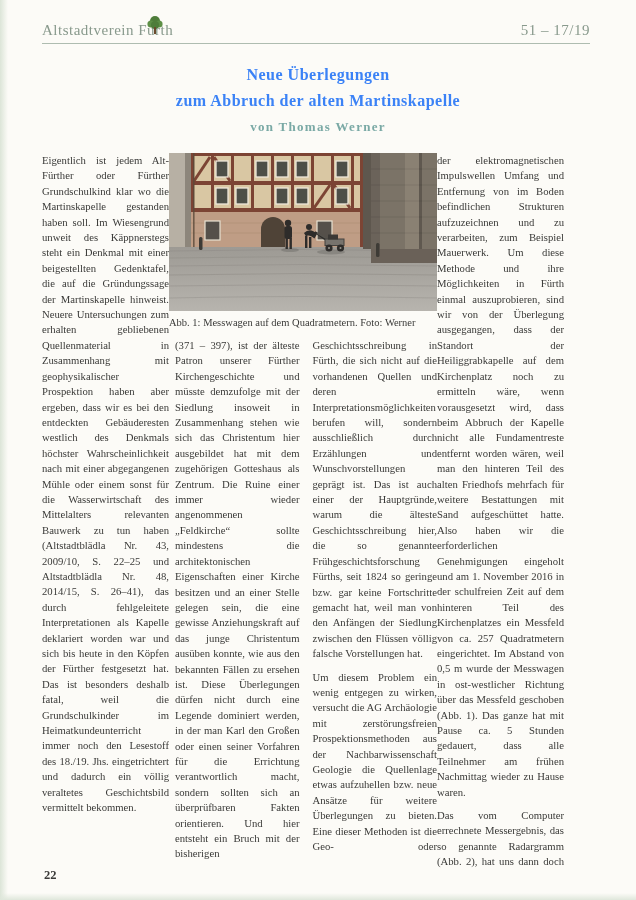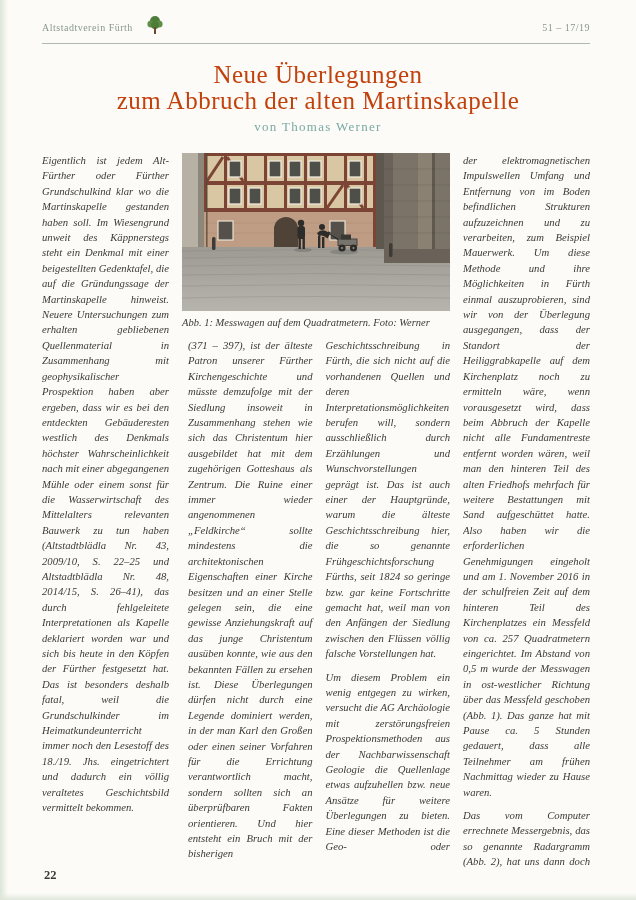--- a/index.html
+++ b/index.html
@@ -11,32 +11,32 @@
   }
   .edge-left {
     position:absolute; left:0; top:0; width:8px; height:100%;
     background:linear-gradient(90deg,#dce5d8,rgba(252,251,247,0));
   }
   .edge-bottom {
     position:absolute; left:0; bottom:0; width:100%; height:7px;
     background:linear-gradient(0deg,#dfe7db,rgba(252,251,247,0));
   }
   .header { position:absolute; top:22px; left:42px; right:46px; height:20px;
-    font-size:10px; letter-spacing:0.5px; color:#88998c;text-align:center; }
+    font-size:15px; letter-spacing:0.5px; color:#88998c;text-align:center; }
   .header .h-left { position:absolute; left:0; top:0; }
   .header .h-right { position:absolute; right:0; top:0; }
   .treelogo { position:absolute; left:104px; top:-7px; }
   .rule { position:absolute; top:43px; left:42px; right:46px; border-top:1px solid #aebcb0; }
 
   .titleblock { position:absolute; top:62px; left:0; width:100%; text-align:center; }
-  .title-line { font-size:25px; font-weight:normal; color:#c2410c; line-height:26px; letter-spacing:0.5px; }
-  .byline { margin-top:5px; font-size:13px; font-weight:normal; color:#7aa9a5; letter-spacing:1.3px; }
+  .title-line { font-size:16px; font-weight:bold; color:#3b82f6; line-height:26px; letter-spacing:0.5px; }
+  .byline { margin-top:5px; font-size:13px; font-weight:bold; color:#7aa9a5; letter-spacing:1.3px; }
 
   .content { position:absolute; left:42px; top:153px; width:548px; height:716px;
-    display:grid; grid-template-columns:127px 268px 127px; column-gap:13px;font-style:italic; }
+    display:grid; grid-template-columns:127px 268px 127px; column-gap:0; }
   .col { height:716px; overflow:hidden; }
   .bodytext p {
     margin:0 0 8px 0; font-size:10.7px; line-height:15.4px;
     text-align:justify; hyphens:auto; -webkit-hyphens:auto;
   }
   .figure { width:268px; margin:0 0 9px 0; }
   .figure svg { display:block; }
   .figcaption { margin-top:5px; font-size:10.5px; line-height:13px; color:#3a3a38; }
   .twocol { height:524px; column-count:2; column-gap:13px; column-fill:auto; overflow:hidden;margin-left:6px; }
 

